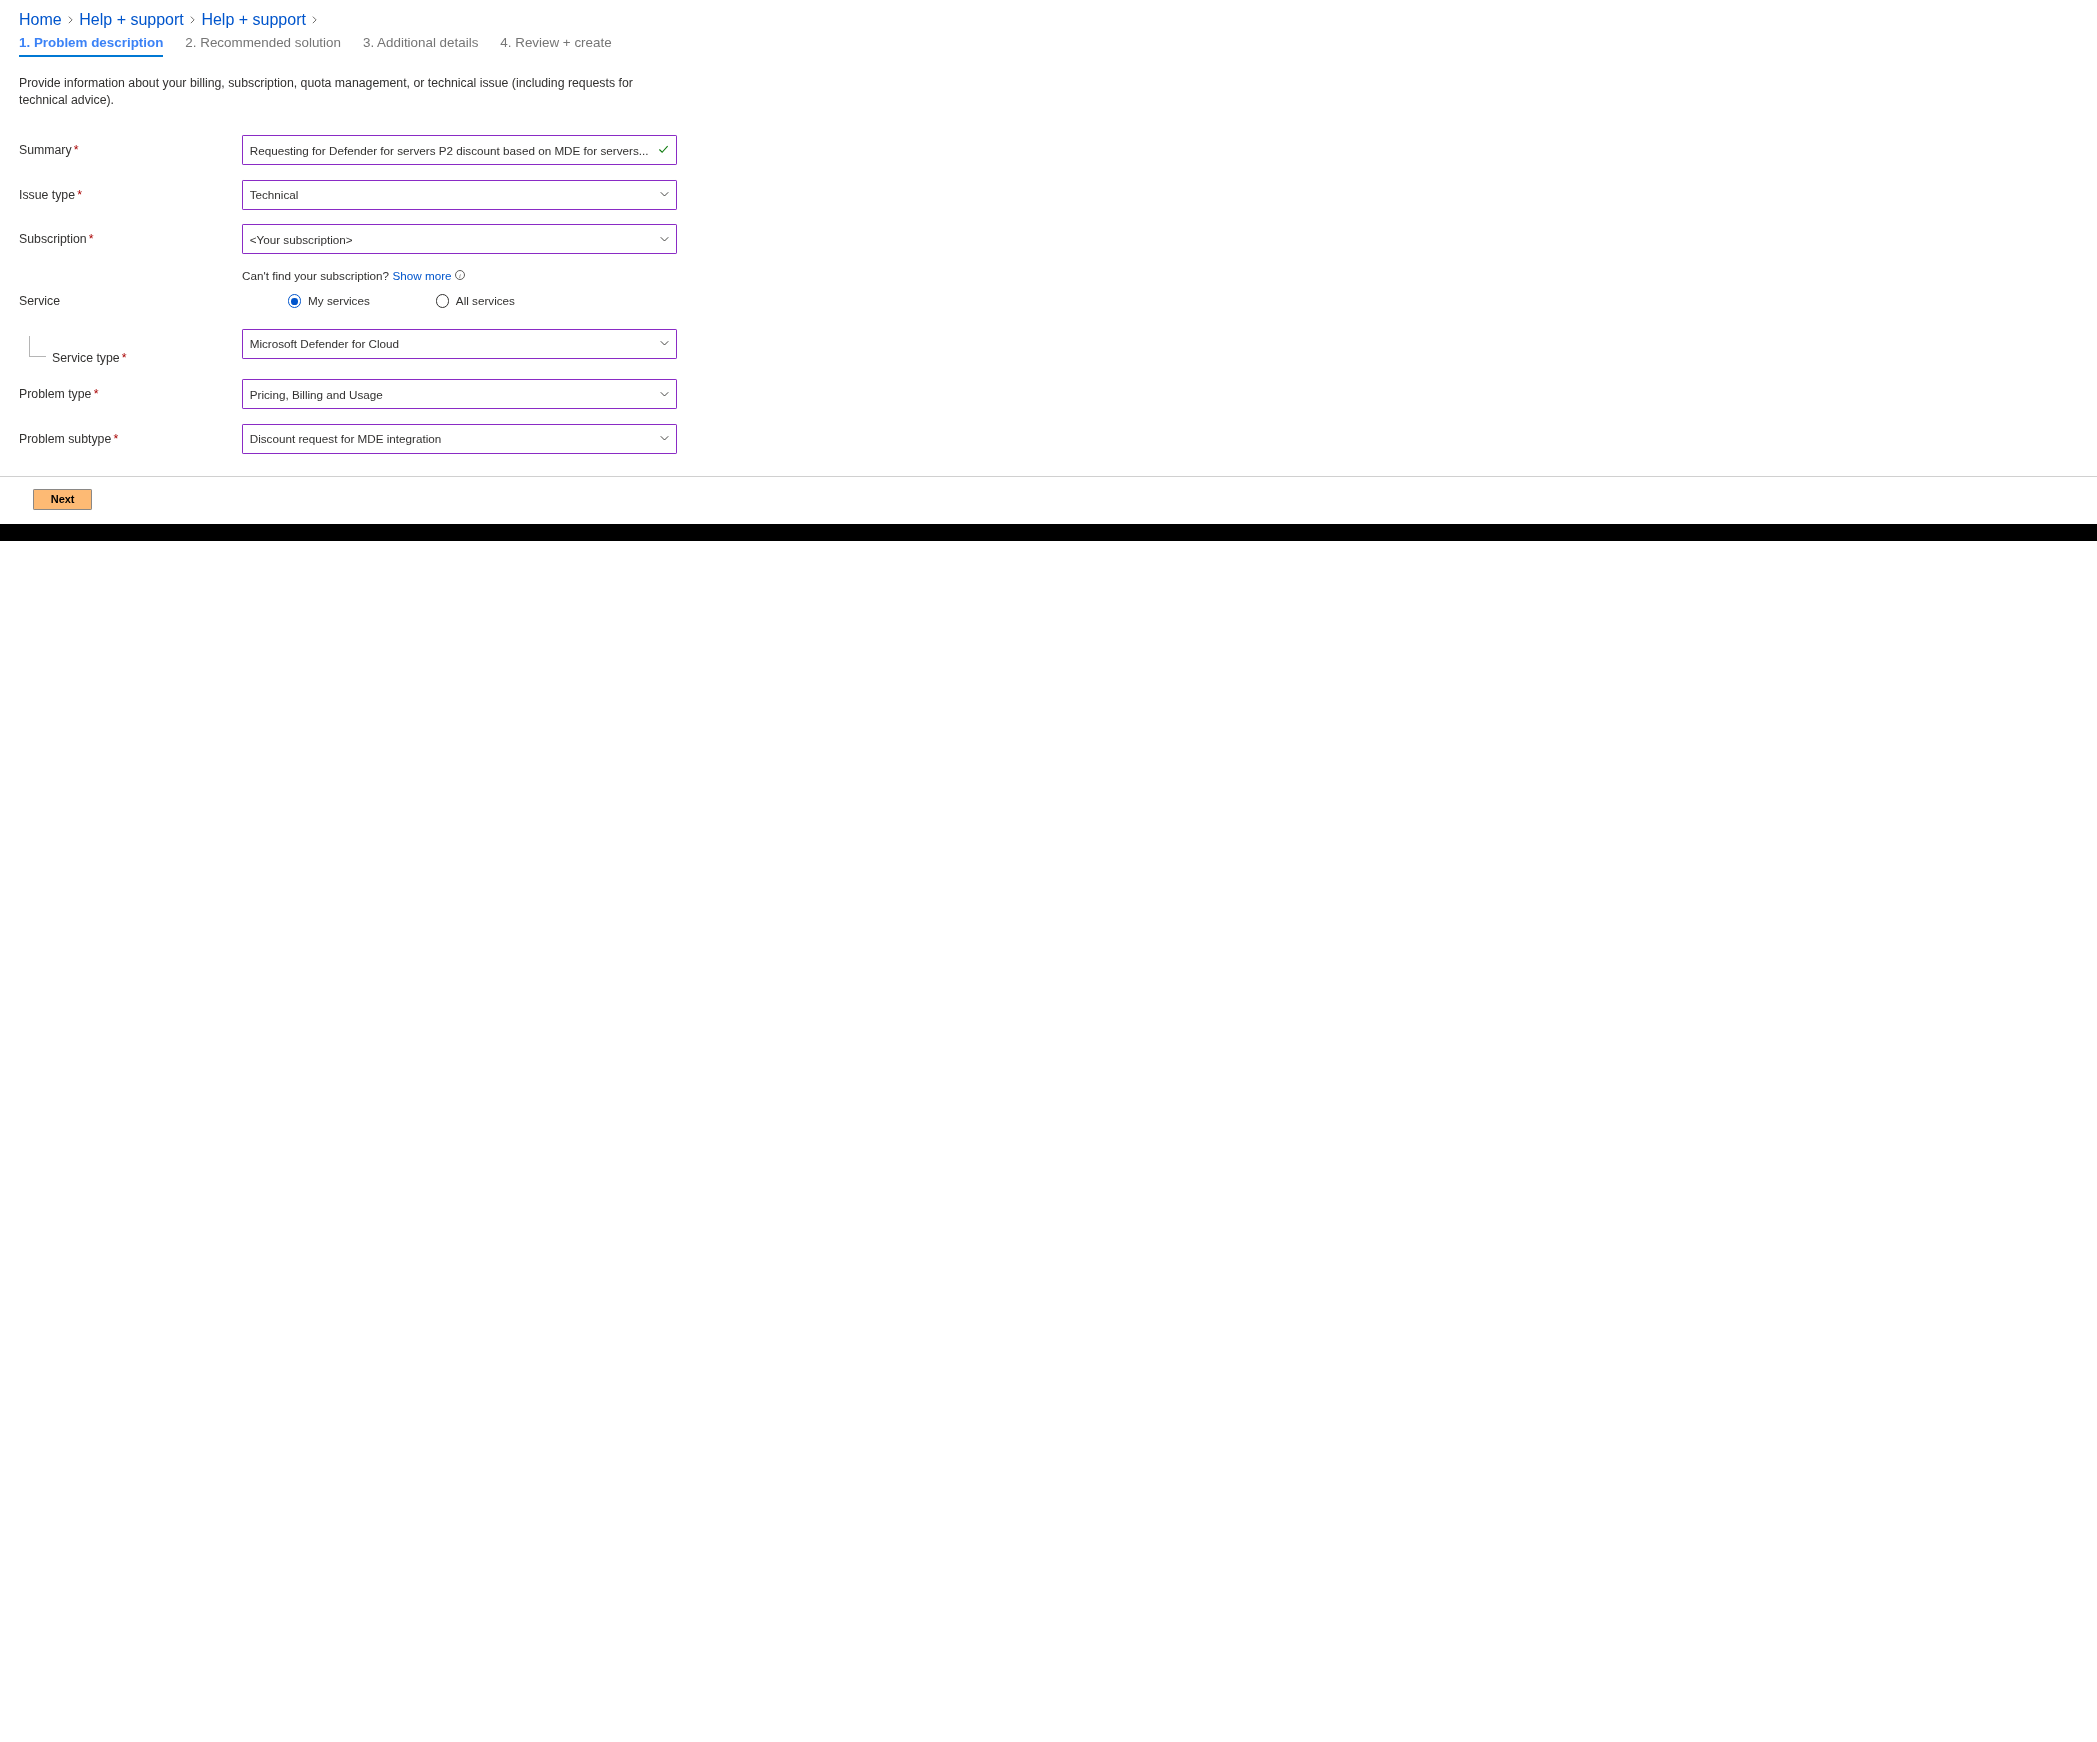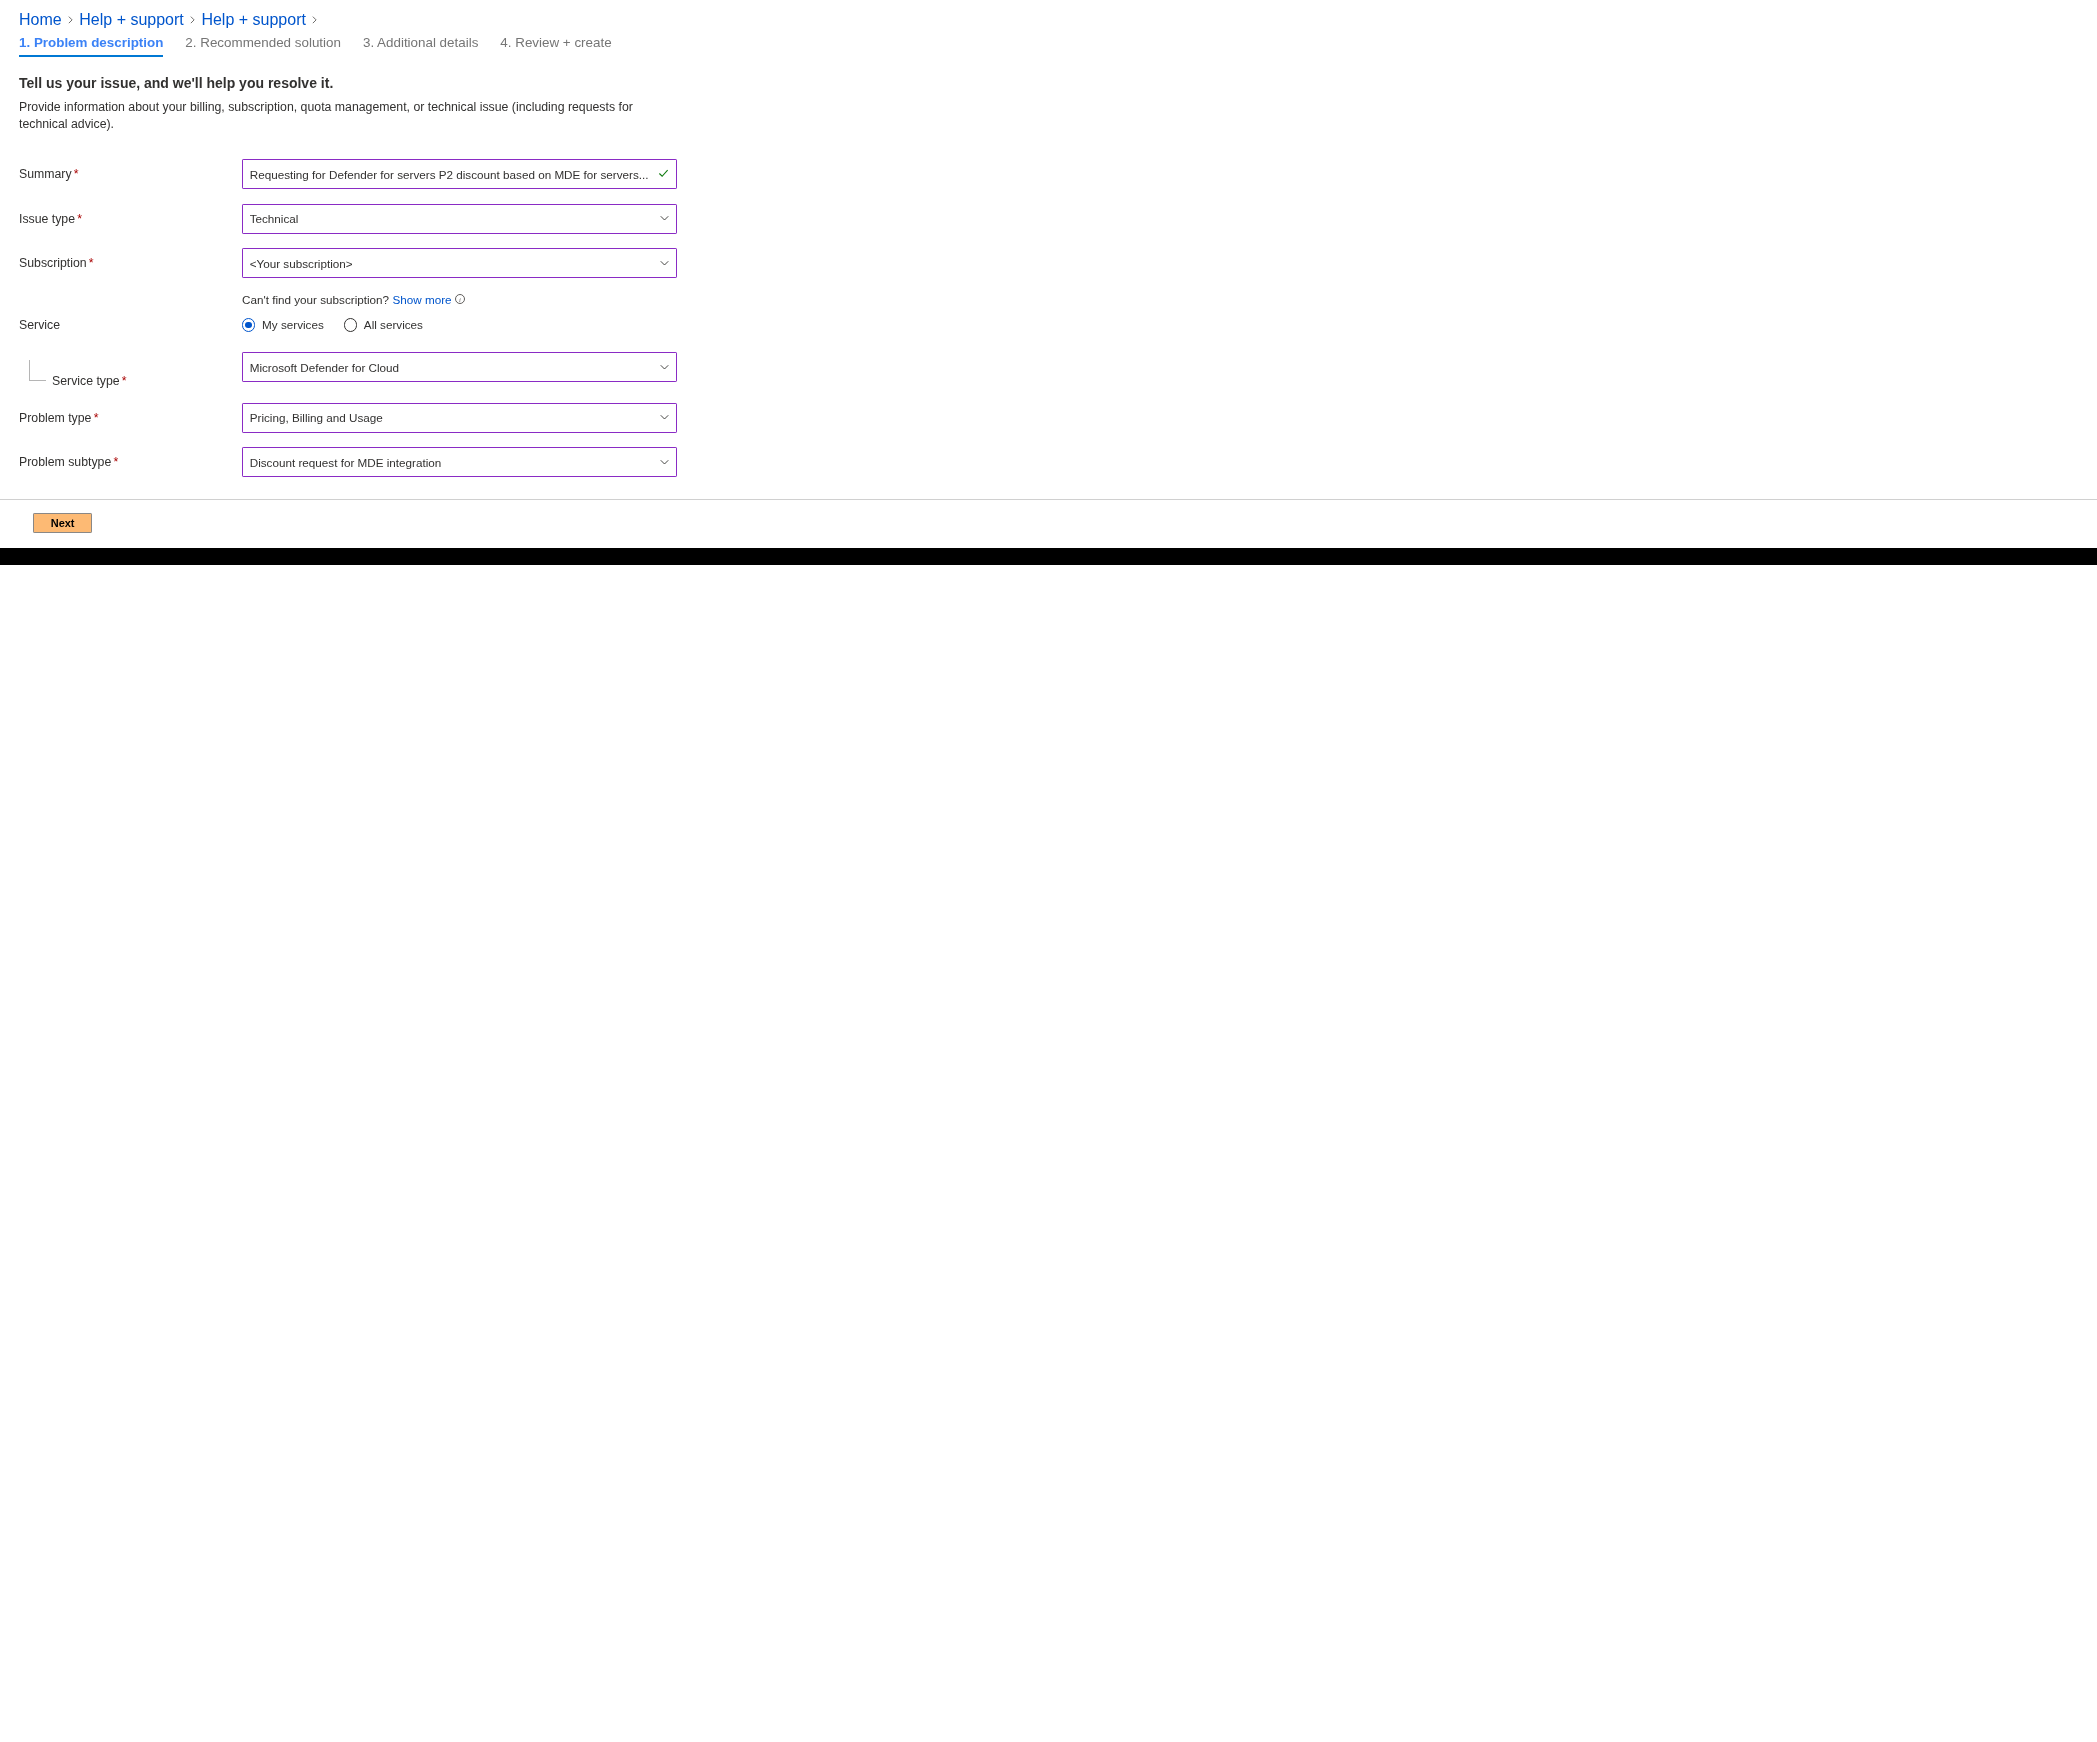--- a/index.html
+++ b/index.html
@@ -180,24 +180,25 @@
     cursor: pointer;
   }
   
   .radio-group {
     display: flex;
     gap: 20px;
     align-items: center;
   }
   .radio-option {
     display: flex;
-    align-items: center;
+    align-items: flex-start;
     gap: 6.7px;
     font-size: 11.7px;
     cursor: pointer;
+    margin-left: 46px;
   }
   .radio-outer {
     width: 13.4px;
     height: 13.4px;
     border: 1.1px solid #323130;
     border-radius: 50%;
     display: flex;
     align-items: center;
     justify-content: center;
     flex-shrink: 0;
@@ -260,21 +261,20 @@
   </nav>
 
 
   <div class="tabs">
     <div class="tab active">1. Problem description</div>
     <div class="tab">2. Recommended solution</div>
     <div class="tab">3. Additional details</div>
     <div class="tab">4. Review + create</div>
   </div>
 
-  <h2 class="section-heading">Tell us your issue, and we'll help you resolve it.</h2>
   <p class="section-desc">Provide information about your billing, subscription, quota management, or technical issue (including requests for technical advice).</p>
 
   <div class="form-row">
     <div class="form-label-col">
       <span>Summary</span>
         <span class="req">*</span>
     </div>
     <div class="form-control-col">
       <div class="input-like">
         <span class="text-content">Requesting for Defender for servers P2 discount based on MDE for servers...</span>

